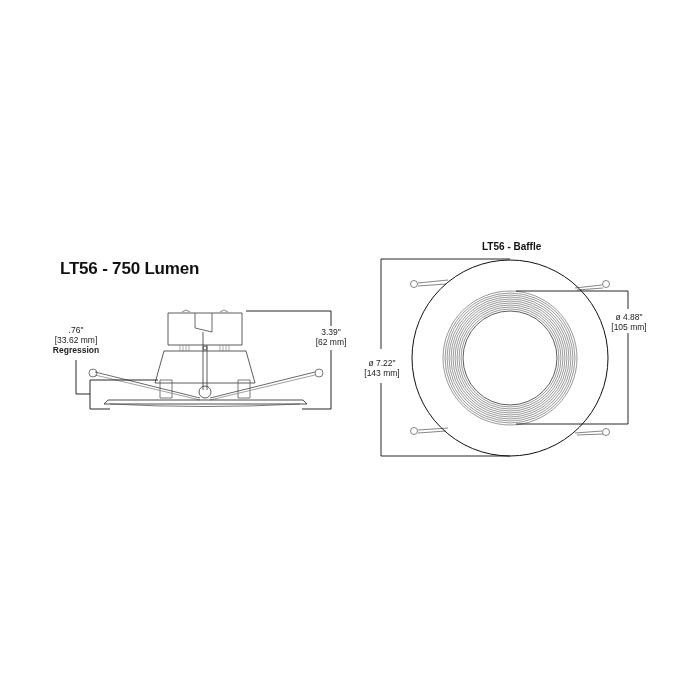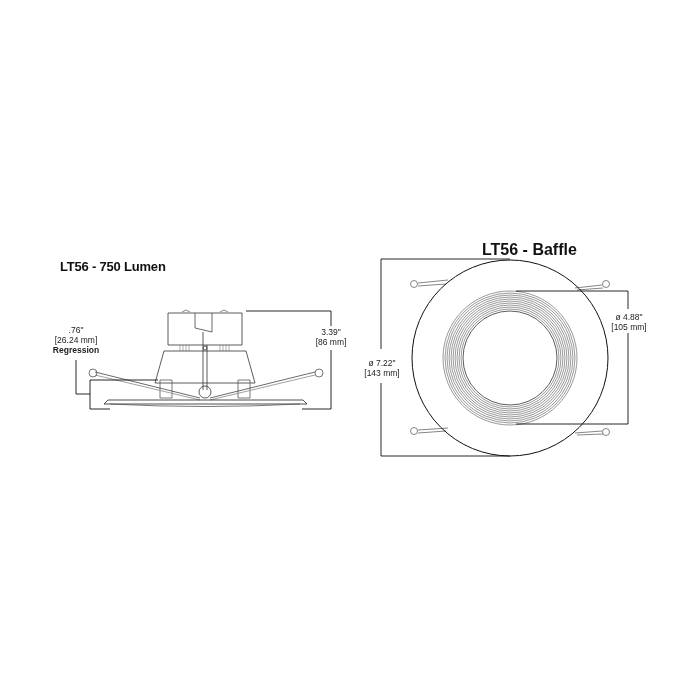--- a/index.html
+++ b/index.html
@@ -1,19 +1,19 @@
 <!DOCTYPE html>
 <html><head>
   <meta charset="utf-8">
   <style>
     html, body { margin: 0; padding: 0; background: #ffffff; }
     body { width: 700px; height: 700px; position: relative; overflow: hidden; font-family: "Liberation Sans", sans-serif; color: #111; }
     .title { position: absolute; font-weight: bold; color: #111; white-space: nowrap; }
-    .t-side { left: 60px; top: 259px; font-size: 13px; letter-spacing: -0.2px; }
-    .t-top { left: 482px; top: 241px; font-size: 16px; }
+    .t-side { left: 60px; top: 259px; font-size: 17px; letter-spacing: -0.2px; }
+    .t-top { left: 482px; top: 241px; font-size: 10px; }
     .dim { position: absolute; font-size: 8.5px; line-height: 10px; text-align: center; color: #222; white-space: nowrap; background: #fff; }
     .dim .b { font-weight: bold; }
     svg { position: absolute; left: 0; top: 0; }
   </style>
 </head>
 <body>
 
 <svg width="700" height="700" viewBox="0 0 700 700">
 
   <g fill="none" stroke="#111" stroke-width="0.8">
@@ -115,27 +115,27 @@
     <line x1="628" y1="333" x2="628" y2="424"></line>
     <line x1="516" y1="424" x2="628" y2="424"></line>
   </g>
 </svg>
 
 <div class="title t-side">LT56 - 750 Lumen</div>
 <div class="title t-top">LT56 - Baffle</div>
 
 <div class="dim" style="left:52px; top:325px; width:48px;">
   <div>.76"</div>
-  <div>[26.24 mm]</div>
+  <div>[33.62 mm]</div>
   <div class="b">Regression</div>
 </div>
 
 <div class="dim" style="left:310px; top:327px; width:42px;">
   <div>3.39"</div>
-  <div>[86 mm]</div>
+  <div>[62 mm]</div>
 </div>
 
 <div class="dim" style="left:361px; top:358px; width:42px;">
   <div>ø 7.22"</div>
   <div>[143 mm]</div>
 </div>
 
 <div class="dim" style="left:607px; top:312px; width:44px;">
   <div>ø 4.88"</div>
   <div>[105 mm]</div>

